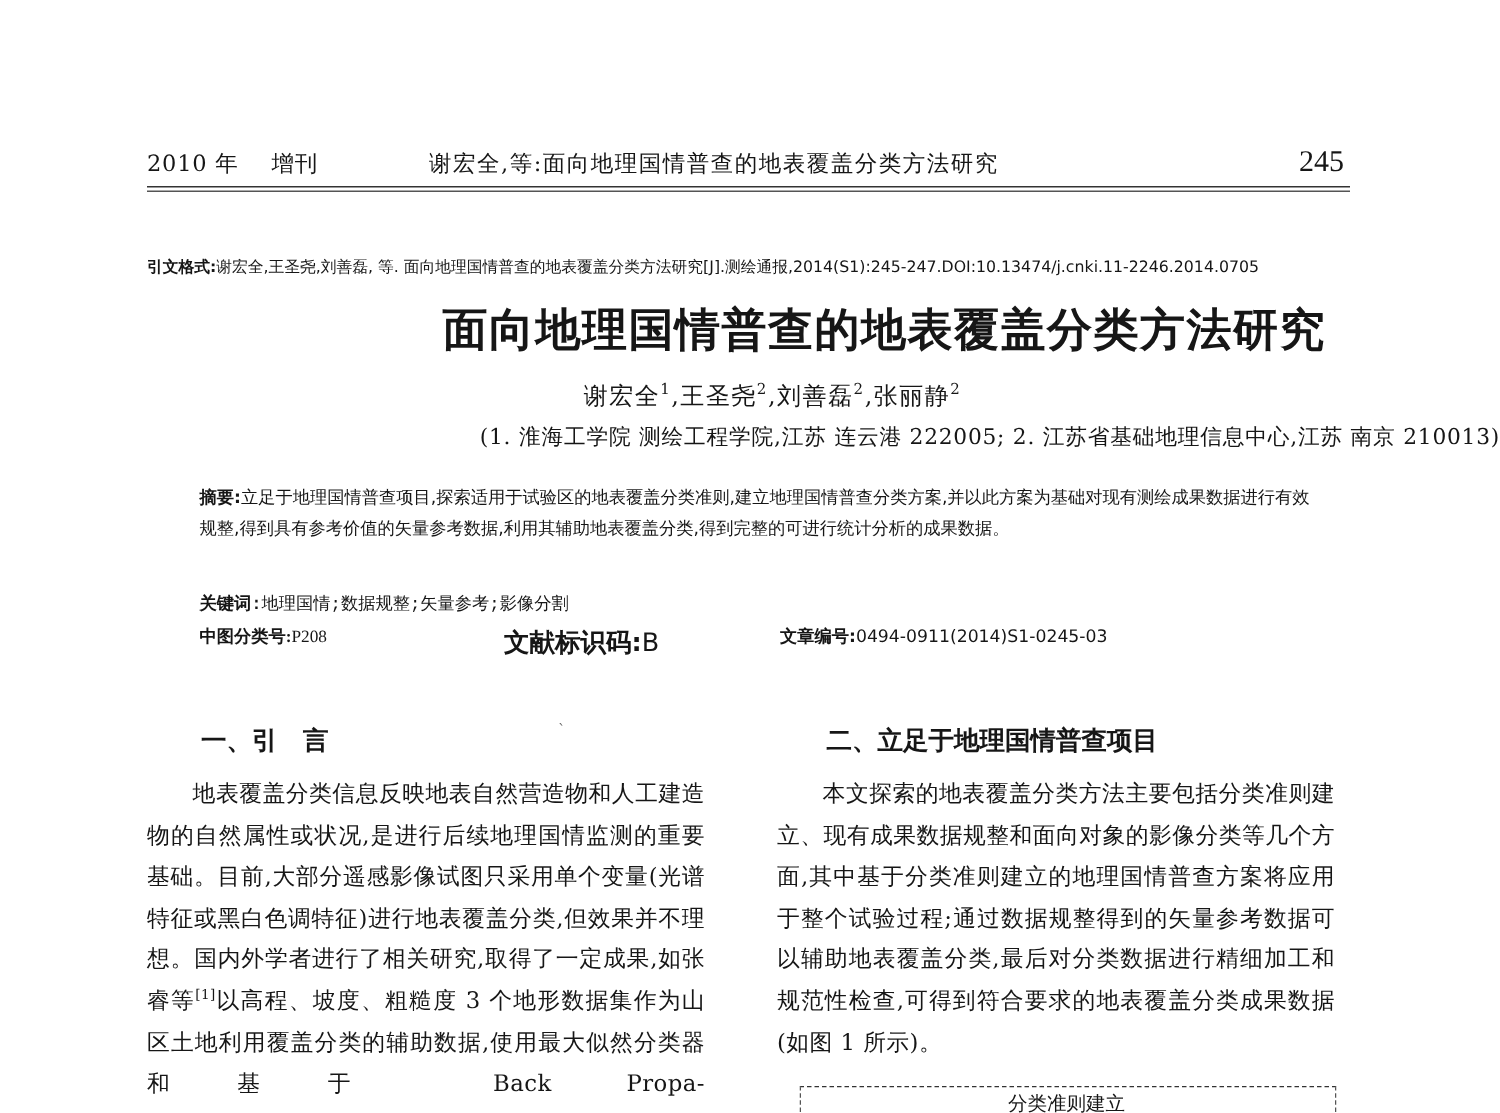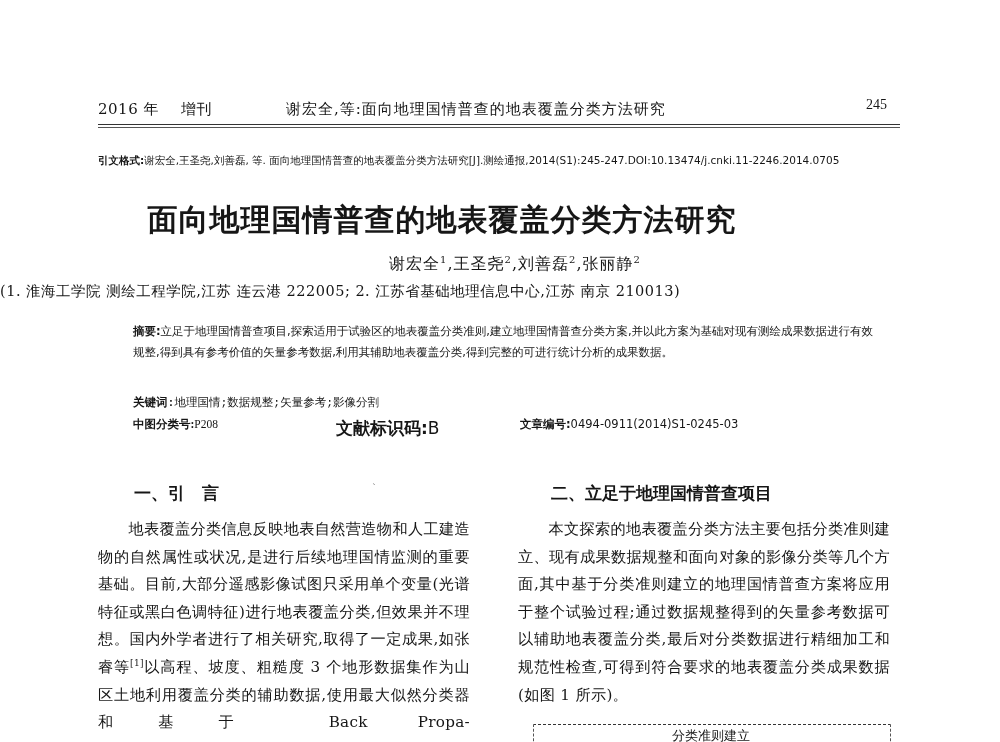--- a/index.html
+++ b/index.html
@@ -8,35 +8,35 @@
     background: #ffffff; color: #161616;
     font-family: "DejaVu Serif", "Liberation Serif", serif;
     position: relative;
   }
   .abs { position: absolute; white-space: nowrap; }
 
   
   .hdr-left { left: 98px; top: 100px; font-size: 15px; letter-spacing: 0.5px; }
   .hdr-left .sp { display: inline-block; width: 22px; }
   .hdr-center { left: 286px; top: 100px; font-size: 15px; letter-spacing: 1px; }
-  .hdr-page { left: 866px; top: 97px; font-size: 14px; font-family: "Liberation Serif", serif; }
+  .hdr-page { left: 866px; top: 97px; font-size: 20px; font-family: "Liberation Serif", serif; }
   .rule1 { left: 98px; top: 124px; width: 802px; height: 1px; background: #333; }
   .rule2 { left: 98px; top: 127px; width: 802px; height: 1px; background: #555; }
 
   
-  .cite { left: 98px; top: 151px; width: 810px; font-size: 10.5px; line-height: 18px;
+  .cite { left: 98px; top: 169px; width: 810px; font-size: 10.5px; line-height: 18px;
           font-family: "DejaVu Sans", sans-serif; white-space: normal; }
   .cite .lbl { font-weight: bold; }
 
   
-  .title { left: 0; width: 884px; top: 200px; text-align: center; font-size: 30px;
+  .title { left: 0; width: 884px; top: 200px; text-align: right; font-size: 30px;
            font-weight: bold; letter-spacing: 1px; font-family: "DejaVu Serif", serif; }
   .authors { left: 15px; width: 1000px; top: 254px; text-align: center; font-size: 16px; letter-spacing: 1px; }
   .authors sup { font-size: 10px; }
-  .affil { left: 0; width: 1000px; top: 282px; text-align: left; font-size: 14.5px; letter-spacing: 0.5px; }
+  .affil { left: 0; width: 1000px; top: 282px; text-align: right; font-size: 14.5px; letter-spacing: 0.5px; }
 
   
   .abstract { left: 133px; top: 321px; width: 745px; font-size: 11.5px; line-height: 21px;
               white-space: normal; font-family: "DejaVu Sans", sans-serif; }
   .abstract .lbl { font-weight: bold; }
   .keywords { left: 133px; top: 395px; font-size: 11.5px; font-family: Liberation Mono, monospace; }
   .keywords .lbl { font-weight: bold; }
   .clc { left: 133px; top: 417px; font-size: 11.5px; font-family: Liberation Serif, serif; }
   .doccode { left: 336px; top: 417px; font-size: 17px; font-family: "DejaVu Sans", sans-serif; }
   .artno { left: 520px; top: 417px; font-size: 11.5px; font-family: "DejaVu Sans", sans-serif; }
@@ -57,21 +57,21 @@
   
   .figbox { left: 533px; top: 724px; width: 356px; height: 40px; border-top: 1px dashed #333;
             border-left: 1px dashed #555; border-right: 1px dashed #555; }
   .figlabel { left: 533px; width: 356px; top: 727px; text-align: center; font-size: 13px; }
   .speck { left: 372px; top: 482px; font-size: 10px; color: #666; }
 </style>
 </head>
 <body>
 
 <div class="abs hdr-left">
-  <span>2016 年</span><span class="sp"></span><span>增刊</span>
+  <span>2010 年</span><span class="sp"></span><span>增刊</span>
 </div>
 <div class="abs hdr-center">谢宏全,等:面向地理国情普查的地表覆盖分类方法研究</div>
 <div class="abs hdr-page">245</div>
 <div class="abs rule1"></div>
 <div class="abs rule2"></div>
 
 <div class="abs cite">
   <span class="lbl">引文格式:</span><span>谢宏全,王圣尧,刘善磊, 等. 面向地理国情普查的地表覆盖分类方法研究[J].测绘通报,2014(S1):245-247.DOI:10.13474/j.cnki.11-2246.2014.0705</span>
 </div>
 

